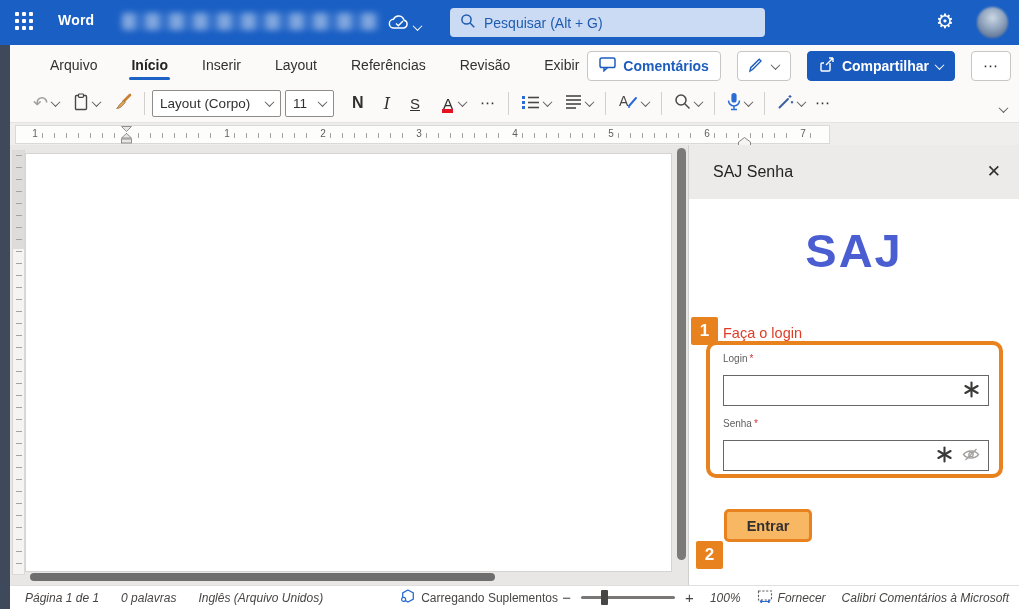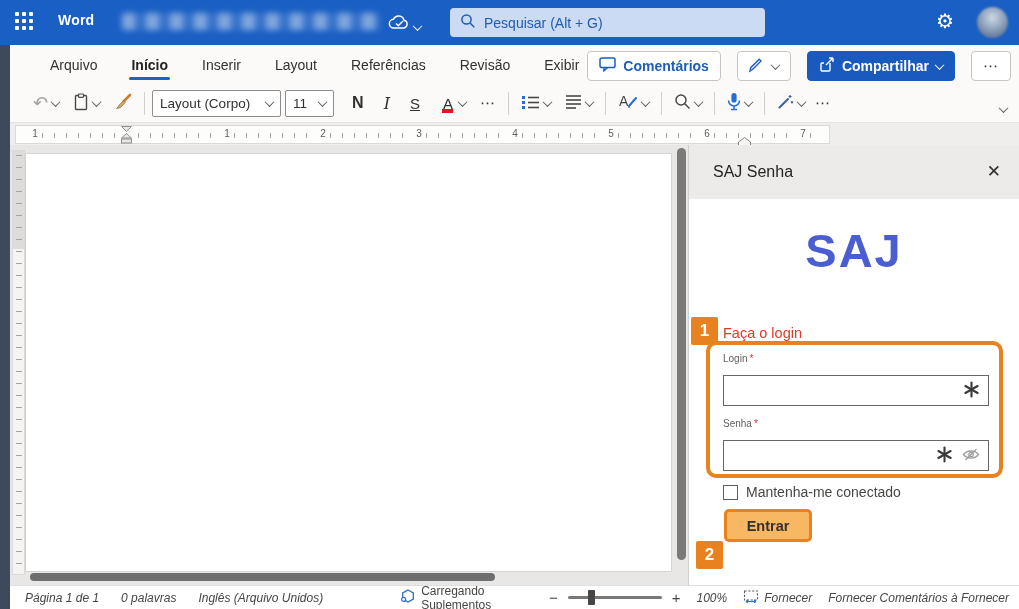--- a/index.html
+++ b/index.html
@@ -392,24 +392,20 @@
         <span>
           <svg width="18" height="15" viewBox="0 0 18 15">
               <path d="M1.5 7.5 C5 2.8 13 2.8 16.5 7.5 C13 12.2 5 12.2 1.5 7.5 Z" fill="none" stroke="#a19f9d" stroke-width="1.3"></path>
               <circle cx="9" cy="7.5" r="2.2" fill="none" stroke="#a19f9d" stroke-width="1.3"></circle>
               <line x1="3.5" y1="13" x2="14.5" y2="2" stroke="#a19f9d" stroke-width="1.3"></line>
             </svg>
         </span>
       </span>
     </div>
 
-    <div class="chkrow">
-      <span class="chkbox"></span>
-      <span class="chklabel">Mantenha-me conectado</span>
-    </div>
 
     <button class="entrar">Entrar</button>
     <div class="badge badge2">2</div>
   </div>
 
   <div class="statusbar">
     <div class="sb-left">
       <span class="st">Página 1 de 1</span>
       <span class="st" style="margin-left:22px;">0 palavras</span>
       <span class="st" style="margin-left:22px;">Inglês (Arquivo Unidos)</span>
@@ -434,17 +430,17 @@
       <span class="st">100%</span>
       <span class="fitgrp st">
         <span>
           <svg width="16" height="13" viewBox="0 0 16 13">
               <rect x="1.5" y="1" width="13" height="9" fill="none" stroke="#605e5c" stroke-width="1.1" stroke-dasharray="2.2 1.6"></rect>
               <path d="M3 11.5 h10 M3 11.5 l2-1.6 M3 11.5 l2 1.4 M13 11.5 l-2-1.6 M13 11.5 l-2 1.4" stroke="#2b6cd4" stroke-width="1.1" fill="none"></path>
             </svg>
         </span>
         <span>Fornecer</span>
       </span>
-      <span class="st">Fornecer Comentários à Fornecer</span>
+      <span class="st">Calibri Comentários à Microsoft</span>
     </div>
   </div>
 
 </div>
 
 </body></html>

